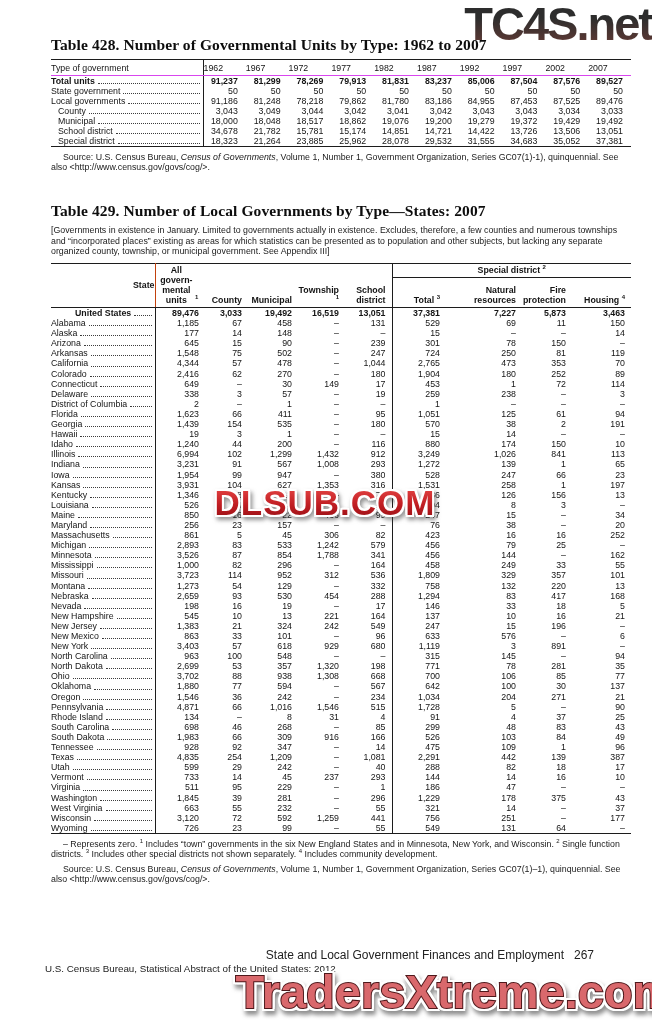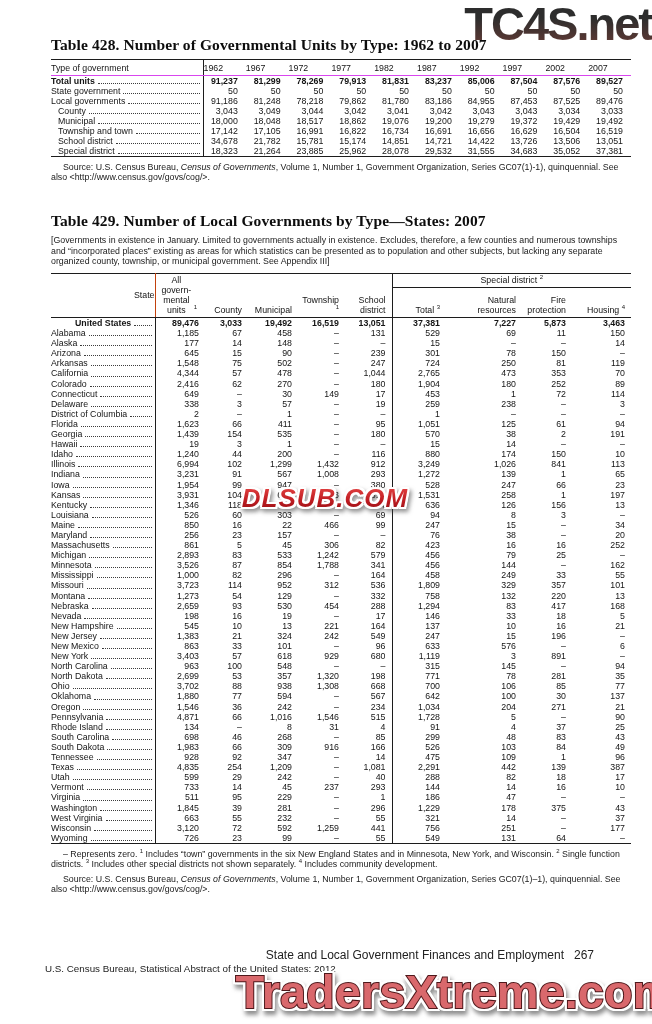--- a/index.html
+++ b/index.html
@@ -25,21 +25,21 @@
   }
   #t428 thead th.lbl-h{border-right:1px solid #1c1c1c;}
   #t428 td{height:10px;vertical-align:bottom;}
   #t428 td.lbl{border-right:1px solid #1c1c1c;}
   #t428 td.num{text-align:right;padding-right:8px;}
   #t428 tbody tr:last-child td{border-bottom:1.8px solid #1c1c1c;}
   #t428 tr.bold td{font-weight:bold;}
 
   
   #t429{font-size:8.8px;line-height:10.1px;}
-  #t429 thead th{font-weight:normal;vertical-align:bottom;text-align:right;padding:1px 6px 2px 0;margin-left:8px;}
+  #t429 thead th{font-weight:bold;vertical-align:bottom;text-align:right;padding:1px 6px 2px 0;margin-left:8px;}
   #t429 thead tr:first-child th{border-top:1.2px solid #1c1c1c;}
   #t429 thead th{border-bottom:1.6px solid #1c1c1c;}
   #t429 th.h-state{text-align:right;vertical-align:middle;border-right:1px solid #c2410c;padding:0;}
   #t429 th.h-units{text-align:center;padding-right:2px;}
   #t429 th .ml{white-space:pre-line;display:inline-block;}
   #t429 th.h-school{border-right:1px solid #1c1c1c;}
   #t429 th.h-group{
     text-align:center;vertical-align:middle;height:14px;
     border-bottom:1px solid #1c1c1c !important;padding:1px 0 1px 0;
   }
@@ -71,30 +71,29 @@
   .wm{position:absolute;font-weight:bold;pointer-events:none;}
   .wm-top{
     top:-4px;right:0px;font-size:47px;letter-spacing:-2px;
     font-family:"Liberation Sans",sans-serif;
     background:linear-gradient(#2d2d2d 40%,#553733 78%,#94564b 100%);
     -webkit-background-clip:text;background-clip:text;color:transparent;
     filter:blur(.4px);
   }
   .wm-mid{
     top:483px;left:325px;transform:translateX(-50%);
-    font-size:26px;letter-spacing:1px;font-family:"Liberation Sans",sans-serif;
+    font-size:35px;letter-spacing:1px;font-family:"Liberation Sans",sans-serif;
     background:linear-gradient(#e04040 15%,#c01d22 55%,#8f0d12 100%);
     -webkit-background-clip:text;background-clip:text;color:transparent;
     text-shadow:none;
     -webkit-text-stroke:0;
     
     filter:drop-shadow(2px 0 0 #fff) drop-shadow(-2px 0 0 #fff)
            drop-shadow(0 2px 0 #fff) drop-shadow(0 -2px 0 #fff)
            drop-shadow(2px 3px 2px rgba(60,60,60,.55));
-    font-style:italic;
   }
   .wm-bottom{
     top:964px;left:455px;transform:translateX(-50%);
     font-size:47px;letter-spacing:0px;font-family:"Liberation Sans",sans-serif;
     color:#d9686c;
     -webkit-text-stroke:2px #4e181b;
     paint-order:stroke fill;
     filter:drop-shadow(2px 0 0 #fff) drop-shadow(-2px 0 0 #fff)
            drop-shadow(0 2px 0 #fff) drop-shadow(0 -2px 0 #fff)
            drop-shadow(2px 4px 2px rgba(70,70,70,.6));
@@ -213,38 +212,20 @@
           <td class="num col0">18,000</td>
           <td class="num col1">18,048</td>
           <td class="num col2">18,517</td>
           <td class="num col3">18,862</td>
           <td class="num col4">19,076</td>
           <td class="num col5">19,200</td>
           <td class="num col6">19,279</td>
           <td class="num col7">19,372</td>
           <td class="num col8">19,429</td>
           <td class="num col9">19,492</td>
-        </tr>
-        <tr>
-          <td class="lbl">
-            <div class="lw ind">
-              <span class="t">Township and town</span>
-              <span class="dots"></span>
-            </div>
-          </td>
-          <td class="num col0">17,142</td>
-          <td class="num col1">17,105</td>
-          <td class="num col2">16,991</td>
-          <td class="num col3">16,822</td>
-          <td class="num col4">16,734</td>
-          <td class="num col5">16,691</td>
-          <td class="num col6">16,656</td>
-          <td class="num col7">16,629</td>
-          <td class="num col8">16,504</td>
-          <td class="num col9">16,519</td>
         </tr>
         <tr>
           <td class="lbl">
             <div class="lw ind">
               <span class="t">School district</span>
               <span class="dots"></span>
             </div>
           </td>
           <td class="num col0">34,678</td>
           <td class="num col1">21,782</td>

